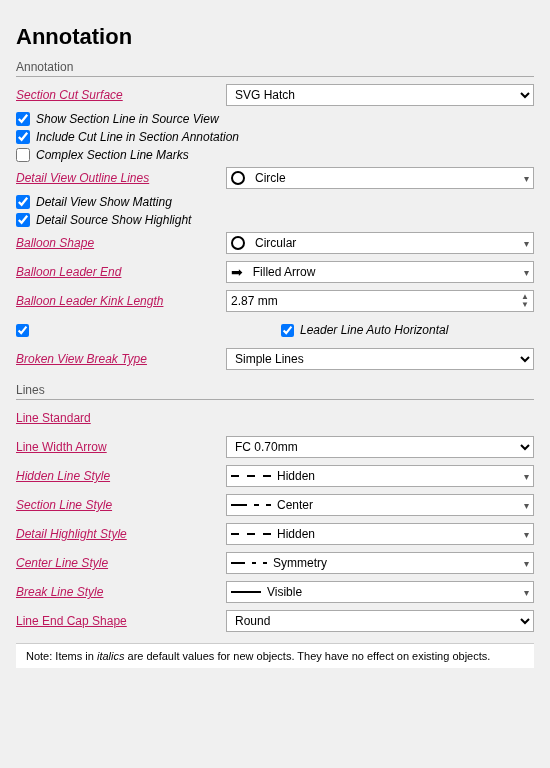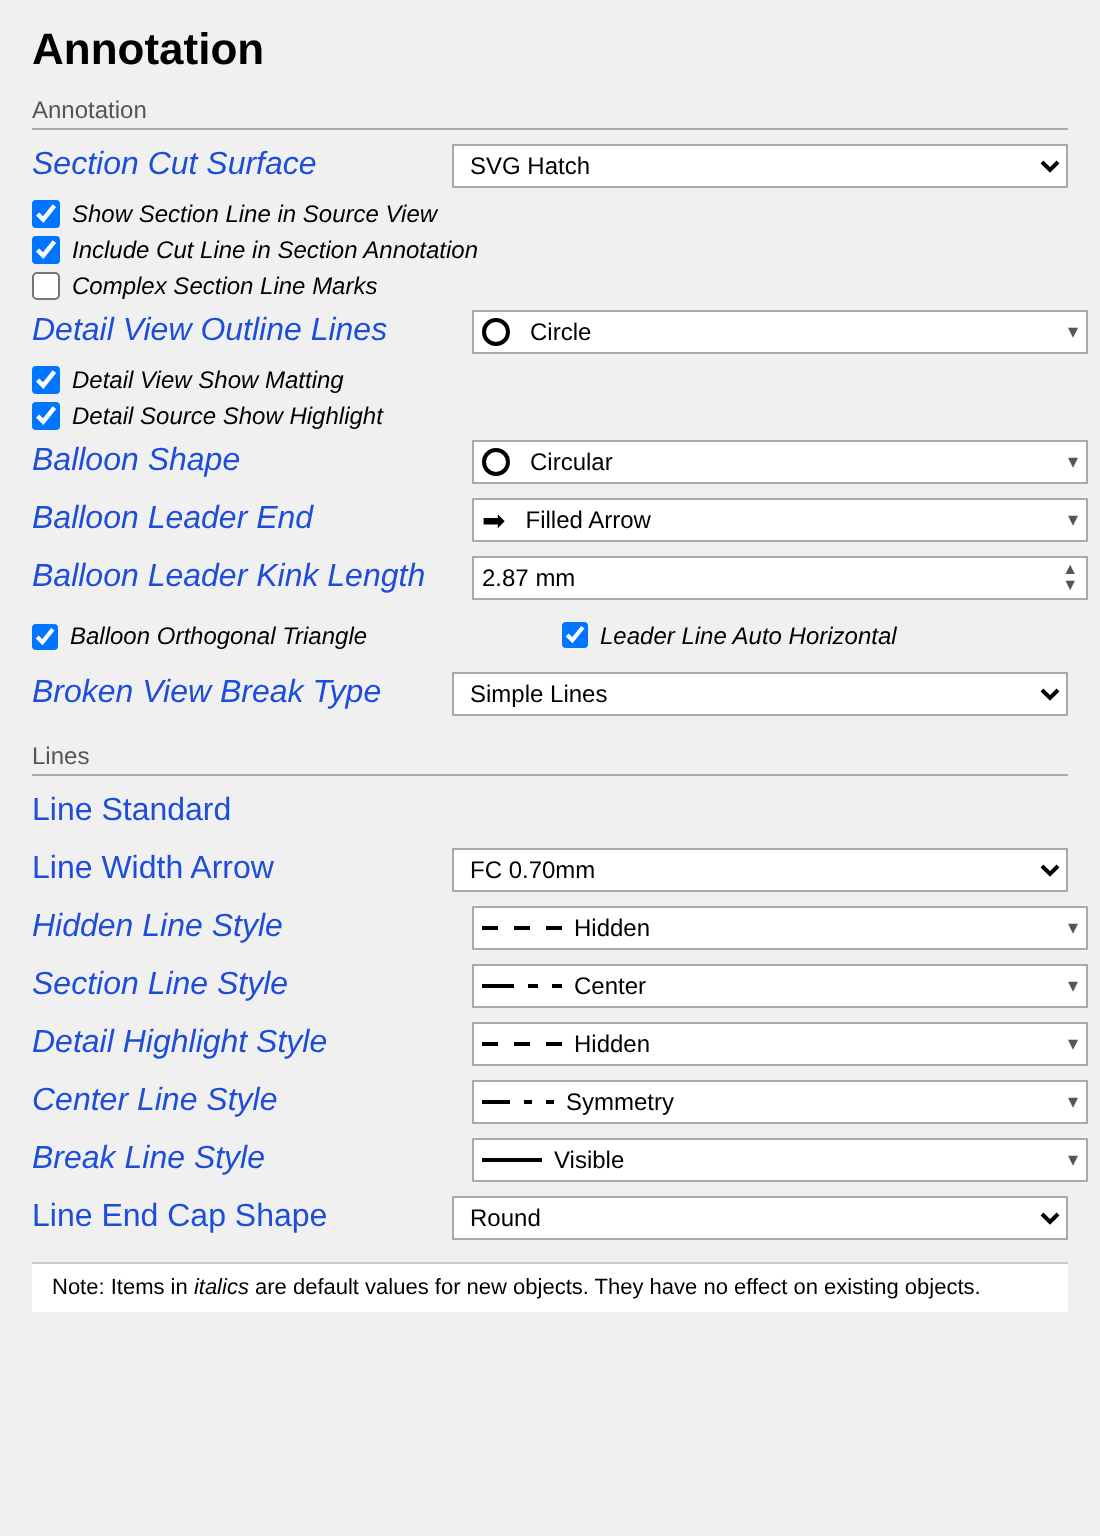--- a/index.html
+++ b/index.html
@@ -6,21 +6,21 @@
     body {
       font-family: Arial, sans-serif;
       font-size: 13px;
       background: #f0f0f0;
       color: #000;
       width: 550px;
       min-height: 768px;
     }
     .page {
       background: #f0f0f0;
-      padding: 12px 16px;
+      padding: 24px 16px;
     }
     h1 {
       font-size: 22px;
       font-weight: bold;
       margin-bottom: 10px;
       color: #000;
     }
     .section-header {
       font-size: 12px;
       color: #555;
@@ -31,22 +31,23 @@
     }
     .row {
       display: flex;
       align-items: center;
       margin-bottom: 5px;
       min-height: 24px;
     }
     .row-label {
       flex: 0 0 210px;
       font-style: italic;
-      font-size: 16px;
-      color: #1d4ed8;
+      font-size: 12px;
+      color: #be185d;
+      text-decoration: underline;
     }
     .row-label.normal {
       font-style: normal;
     }
     .row-control {
       flex: 1;
     }
     .checkbox-row {
       display: flex;
       align-items: flex-start;
@@ -65,21 +66,21 @@
       gap: 12px;
     }
     .two-col .col-left {
       flex: 1;
       display: flex;
       align-items: center;
     }
     .two-col .col-right {
       flex: 1;
       display: flex;
-      align-items: flex-start;
+      align-items: flex-end;
     }
     select {
       width: 100%;
       height: 22px;
       border: 1px solid #aaa;
       background: #fff;
       font-size: 12px;
       padding: 1px 4px;
     }
     .circle-icon {
@@ -115,21 +116,20 @@
       width: 100%;
       height: 22px;
       border: 1px solid #aaa;
       background: #fff;
       display: flex;
       align-items: center;
       padding: 0 4px;
       font-size: 12px;
       justify-content: space-between;
       cursor: pointer;
-      margin-left: 10px;
     }
     .dropdown-box .dropdown-arrow {
       font-size: 10px;
       color: #555;
     }
     .dropdown-content {
       display: flex;
       align-items: center;
       gap: 6px;
     }
@@ -245,21 +245,20 @@
           <span>▲</span>
           <span>▼</span>
         </span>
       </div>
     </div>
   </div>
 
   <div class="row two-col">
     <div class="col-left">
       <input type="checkbox" checked="" style="margin-right: 6px;">
-      <label style="font-style:italic;font-size:12px;">Balloon Orthogonal Triangle</label>
     </div>
     <div class="col-right">
       <input type="checkbox" checked="" style="margin-right: 6px;">
       <label style="font-style:italic;font-size:12px;">Leader Line Auto Horizontal</label>
     </div>
   </div>
 
   <div class="row">
     <div class="row-label">Broken View Break Type</div>
     <div class="row-control">

